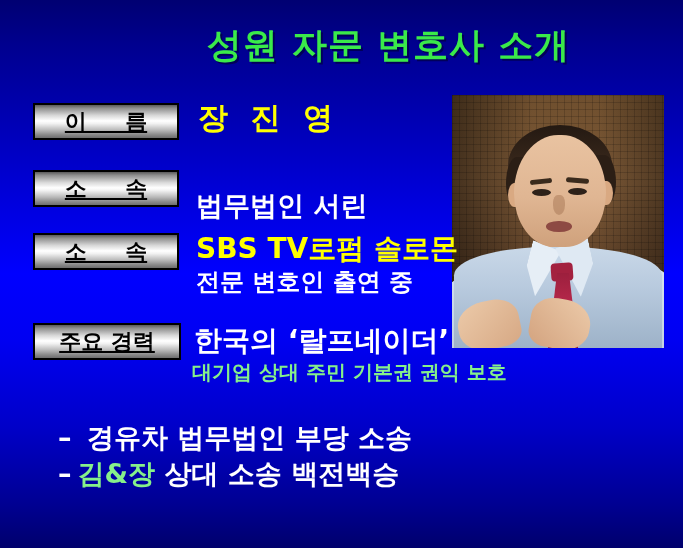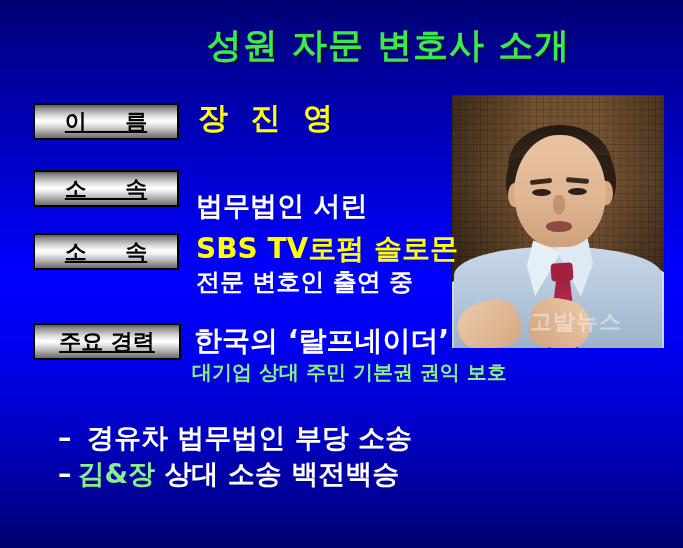--- a/index.html
+++ b/index.html
@@ -261,21 +261,20 @@
     <div class="ear-r"></div>
     <div class="head"></div>
     <div class="brow-l"></div>
     <div class="brow-r"></div>
     <div class="eye-l"></div>
     <div class="eye-r"></div>
     <div class="nose"></div>
     <div class="mouth"></div>
     <div class="hand-l"></div>
     <div class="hand-r"></div>
-    <div class="watermark">고발뉴스</div>
   </div>
 
   <div class="chip" id="chip-name">
     <span class="chip-text chip-spaced">이     름</span>
   </div>
   <div class="val c-yellow" id="val-name">장 진 영</div>
 
   <div class="chip" id="chip-firm">
     <span class="chip-text chip-spaced">소     속</span>
   </div>

